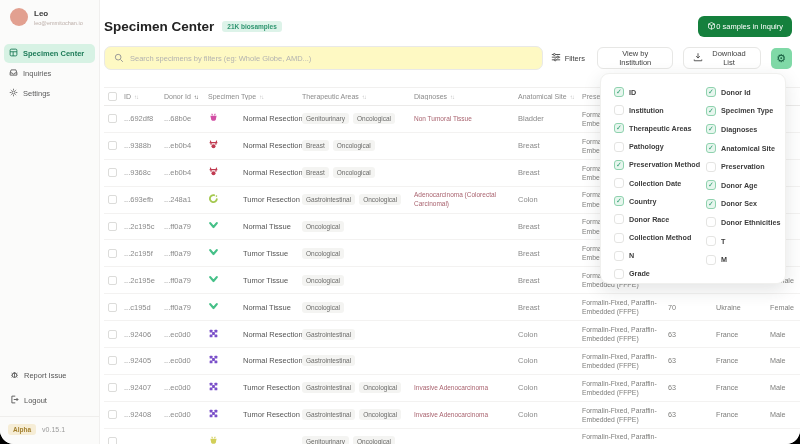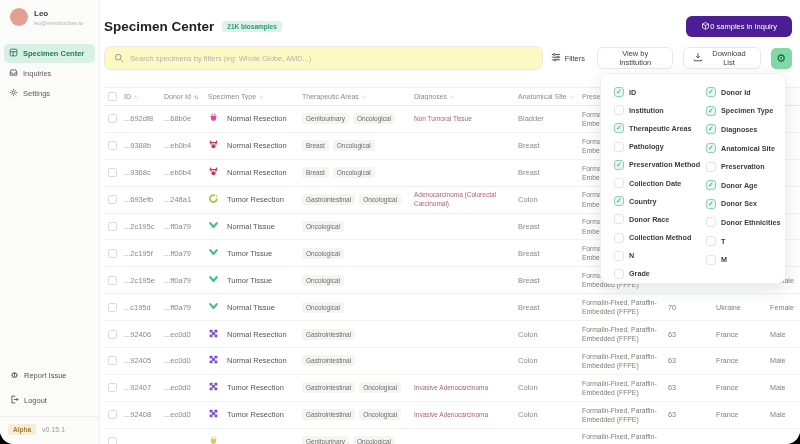--- a/index.html
+++ b/index.html
@@ -30,22 +30,22 @@
   .ver-badge { background:#f6edd6; color:#a3802e; font-size:6.5px; font-weight:bold;
                padding:2px 5px; border-radius:3px; }
   .ver-num { font-size:7px; color:#9a9a9a; }
 
   
   .main { position:absolute; left:100px; top:0; right:0; height:100%; background:#fff; }
   .mheader { position:absolute; top:16px; left:4px; right:8px; display:flex; align-items:center; }
   .title { font-size:13.5px; font-weight:bold; color:#222; }
   .count-badge { background:#ddf3e9; color:#2f9570; font-size:6.5px; font-weight:bold;
                  padding:2px 5px; border-radius:3px; margin-left:8px; }
-  .inquiry-btn { margin-left:auto; background:#4c1d95; color:#fff; font-size:7.5px;
-                 display:flex; align-items:center; padding:5px 15px;
+  .inquiry-btn { margin-left:auto; background:#15803d; color:#fff; font-size:7.5px;
+                 display:flex; align-items:center; padding:5px 9px;
                  border-radius:6px; border:none; cursor:pointer; }
 
   .toolbar { position:absolute; top:46px; left:4px; right:8px; display:flex; align-items:center; }
   .search { display:flex; align-items:center; gap:6px; width:468px; height:24px;
             border:1px solid #e9e9e7; border-radius:7px; padding:0 9px; background:#fef9c3; }
   .search input { border:none; outline:none; flex:1; font-size:7.5px; color:#444;
                   font-family:"Liberation Sans", sans-serif; background:transparent; }
   .search input::placeholder { color:#b3b3b0; }
   .tbtn { display:flex; align-items:center; gap:4px; font-size:7.5px; color:#3f3f3f;
           cursor:pointer; background:#fff;justify-content:center; }
@@ -63,21 +63,21 @@
           grid-template-columns:16px 40px 44px 94px 112px 104px 64px 86px 48px 54px 38px;
           align-items:center; height:26.9px; border-bottom:1px solid #f3f2f1; padding-left:4px; }
   .thead { height:19px; border-top:1px solid #f1f0ef; border-bottom:1px solid #ebeae9; }
   .th { font-size:7px; color:#8b8b8b; display:flex; align-items:center; gap:3px;
         white-space:nowrap; overflow:hidden; }
   .sort { font-size:6px; color:#bdbdbd; letter-spacing:-1px; cursor:pointer; }
   .sort.active { color:#4c4c4c; }
   .cb { width:9px; height:9px; border:1px solid #dcdcda; border-radius:2px; background:#fff;
         cursor:pointer; }
   .cell { font-size:7.5px; color:#8a8a8a; white-space:nowrap; overflow:hidden; }
-  .cell.type { color:#555; display:flex; align-items:center; gap:8px; }
+  .cell.type { color:#555; display:flex; align-items:center; gap:24px; }
   .chips { display:flex; gap:4px; overflow:hidden; }
   .chip { background:#f4f4f2; color:#6b6b69; font-size:6.5px; padding:2px 4px;
           border-radius:3px; white-space:nowrap; }
   .diag { font-size:6.5px; color:#a9636f; white-space:normal; line-height:1.3;
           padding-right:6px; }
   .pres { font-size:6.8px; color:#7d7d7b; white-space:normal; line-height:1.35;
           padding-right:4px; }
   .small { font-size:7.2px; color:#7d7d7b; }
 
   

